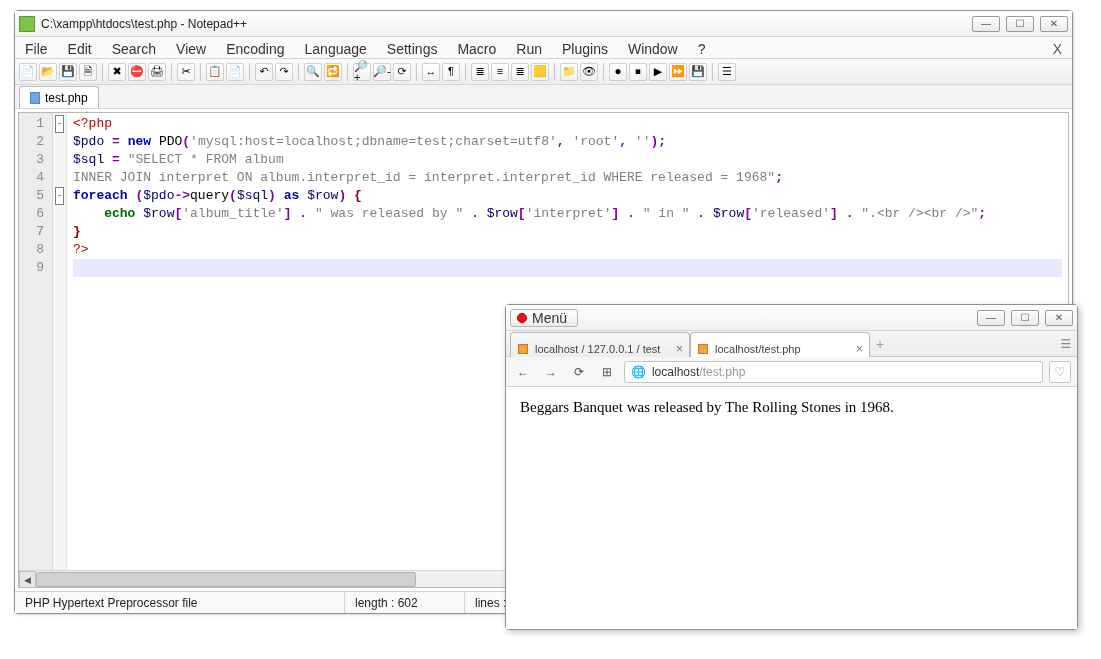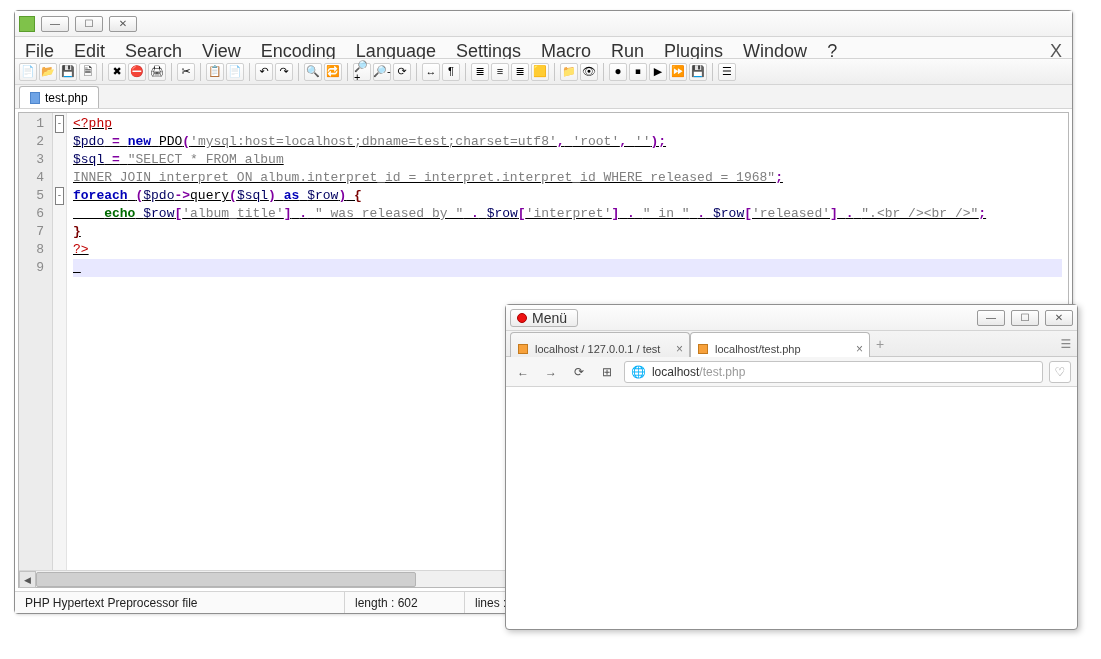--- a/index.html
+++ b/index.html
@@ -48,21 +48,21 @@
     background: linear-gradient(#fff,#e9e9e9);
     display:flex; align-items:center; justify-content:center;
     font-size:10px; color:#555;
   }
 
   .menubar {
     height:22px;
     display:flex; align-items:stretch;
     border-bottom:1px solid #d4d4d4;
     background:#fafafa;
-    font-size:18px;
+    font-size:14px;
   }
   .menubar .mitem {
     padding: 4px 10px;
     color:#333;
     cursor:default;
   }
   .menubar .mx { margin-left:auto; padding:4px 10px; color:#555; }
 
   .toolbar {
     height:26px;
@@ -134,21 +134,21 @@
     padding-top:2px;
   }
   .foldcol div { height:18px; display:flex; align-items:center; justify-content:center; }
   .foldbox { width:9px;height:9px;border:1px solid #808080;background:#fff;font-size:9px;line-height:7px;text-align:center;color:#555; }
   .code {
     flex:1;
     padding:2px 6px;
     white-space:pre;
     overflow:hidden;
   }
-  .code .ln { height:18px; line-height:18px;text-decoration:underline; }
+  .code .ln { height:18px; line-height:18px; }
   .ln.curr { background:#e8e8ff; }
   .tag { color:#c00000; }
   .kw { color:#006a00; font-weight:bold; }
   .kw2 { color:#0000b8; font-weight:bold; }
   .var { color:#000060; }
   .str { color:#808080;text-align:right; }
   .op { color:#8000a0; font-weight:bold; }
   .fn { color:#000; }
   .brace { color:#7a0000; font-weight:bold; }
 
@@ -247,20 +247,21 @@
     flex:1;background:#fff;padding:12px 14px;
     font-family:"Times New Roman",serif;font-size:15px;color:#000;
   }
 </style>
 </head>
 <body>
 
 <div class="npp-window">
   <div class="npp-titlebar">
     <div class="app-icon"></div>
+    <div class="title">C:\xampp\htdocs\test.php - Notepad++</div>
     <div class="win-btns">
       <div class="win-btn">—</div>
       <div class="win-btn">☐</div>
       <div class="win-btn">✕</div>
     </div>
   </div>
 
   <div class="menubar" id="npp-menubar">
 
     <div class="mitem">File</div>
@@ -476,13 +477,16 @@
     <div class="nav-btn">→</div>
     <div class="nav-btn">⟳</div>
     <div class="nav-btn">⊞</div>
     <div class="addr-field">
       <span class="globe">🌐</span>
       <span class="url"><span>localhost</span><span class="dim">/test.php</span></span>
     </div>
     <div class="heart">♡</div>
   </div>
 
+  <div class="page">
+    <span>Beggars Banquet was released by The Rolling Stones in 1968.</span>
+  </div>
 </div>
 
 </body></html>

